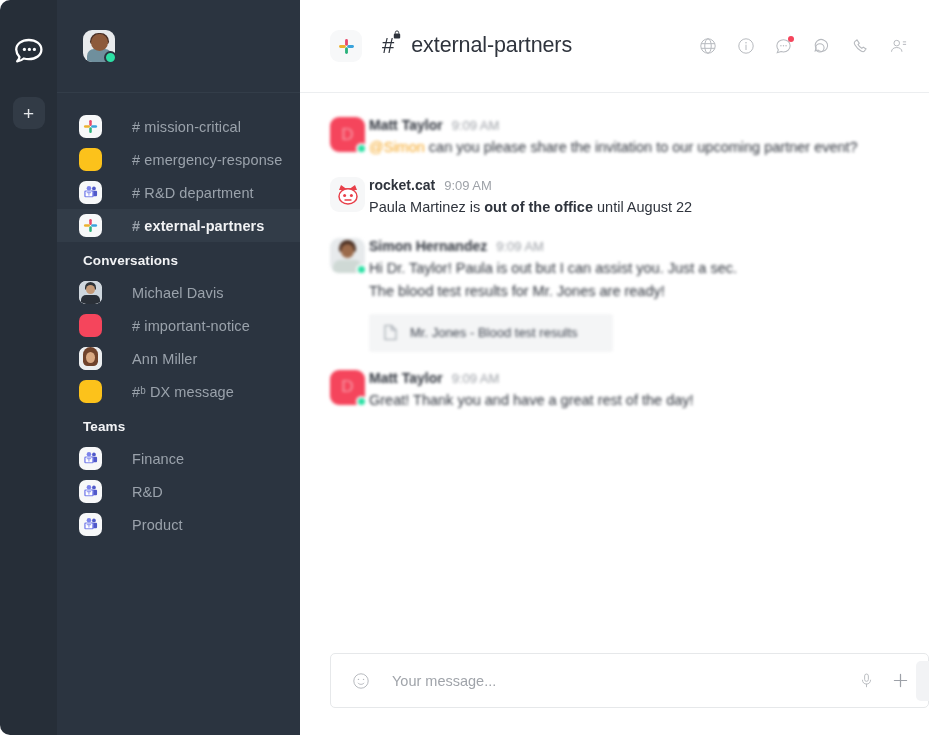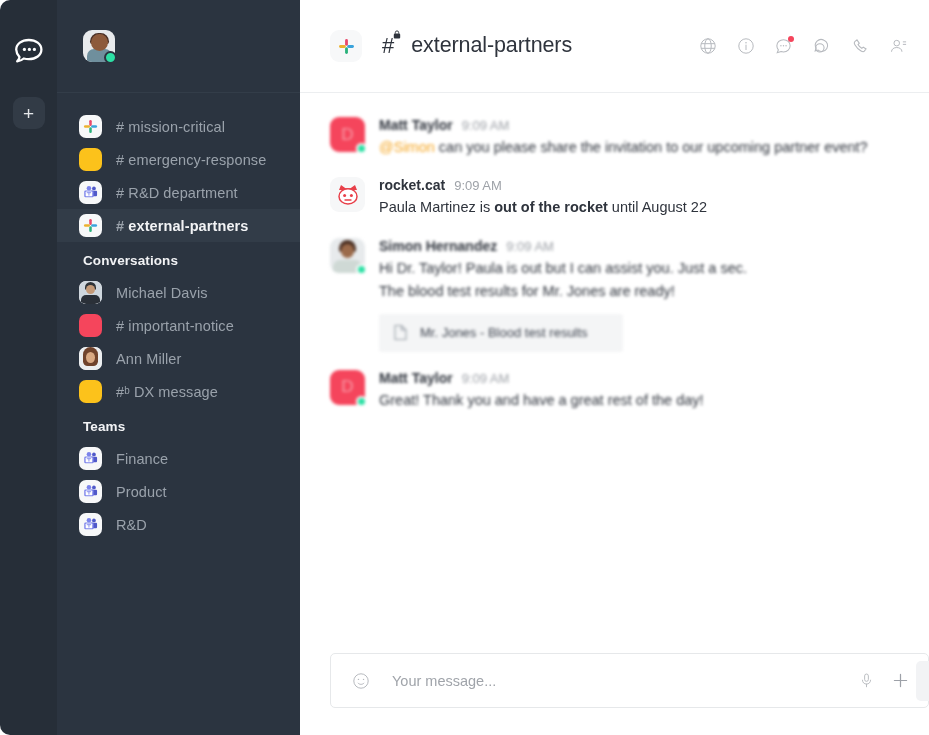--- a/index.html
+++ b/index.html
@@ -94,21 +94,21 @@
     font-size: 13.5px;
     font-weight: 700;
     padding: 11px 0 8px 26px;
     letter-spacing: .1px;
   }
   .sb-row {
     display: flex;
     align-items: center;
     height: 33px;
     padding-left: 22px;
-    gap: 14px;
+    gap: 30px;
   }
   .sb-row.active { background: #323c48; }
   .sb-icon {
     width: 23px; height: 23px;
     border-radius: 7px;
     flex: 0 0 23px;
     display: flex; align-items: center; justify-content: center;
     overflow: hidden;
     background: #f7f8f9;
   }
@@ -196,21 +196,21 @@
     width: 6px; height: 6px; border-radius: 50%;
     background: #f5455c;
   }
 
   
   .messages {
     flex: 1 1 auto;
     overflow: hidden;
     padding: 18px 30px 0 30px;
   }
-  .msg { display: flex; gap: 14px; margin-bottom: 6px; padding: 6px 0; }
+  .msg { display: flex; gap: 4px; margin-bottom: 6px; padding: 6px 0; }
   .msg.blur { filter: blur(1.6px); }
   .m-ava { width: 35px; height: 35px; flex: 0 0 35px; position: relative; }
   .m-ava-sq {
     width: 35px; height: 35px; border-radius: 9px;
     display: flex; align-items: center; justify-content: center;
     overflow: hidden; position: relative;
   }
   .m-ava-sq.red { background: #f5455c; }
   .m-ava-sq.red .ltr { color: #f89aa6; font-size: 17px; font-weight: 400; }
   .m-ava-sq.light { background: #f6f7f8; }
@@ -394,34 +394,34 @@
           <div class="sb-icon">
             <svg width="15" height="15" viewBox="0 0 24 24">
               <circle cx="17.5" cy="5.5" r="3" fill="#5059c9"></circle>
               <rect x="12.5" y="9" width="10" height="9" rx="1.6" fill="#5059c9"></rect>
               <circle cx="9.5" cy="5.2" r="3.6" fill="#7b83eb"></circle>
               <rect x="2" y="8.6" width="15" height="11" rx="2" fill="#7b83eb"></rect>
               <rect x="4.2" y="10.4" width="10.6" height="7.6" rx="1" fill="#ffffff"></rect>
               <path d="M6 12.3h7M9.5 12.3v4.6" stroke="#7b83eb" stroke-width="1.4"></path>
             </svg>
           </div>
-          <span class="sb-label"><span>Product</span></span>
+          <span class="sb-label"><span>R&amp;D</span></span>
         </div>
         <div class="sb-row">
           <div class="sb-icon">
             <svg width="15" height="15" viewBox="0 0 24 24">
               <circle cx="17.5" cy="5.5" r="3" fill="#5059c9"></circle>
               <rect x="12.5" y="9" width="10" height="9" rx="1.6" fill="#5059c9"></rect>
               <circle cx="9.5" cy="5.2" r="3.6" fill="#7b83eb"></circle>
               <rect x="2" y="8.6" width="15" height="11" rx="2" fill="#7b83eb"></rect>
               <rect x="4.2" y="10.4" width="10.6" height="7.6" rx="1" fill="#ffffff"></rect>
               <path d="M6 12.3h7M9.5 12.3v4.6" stroke="#7b83eb" stroke-width="1.4"></path>
             </svg>
           </div>
-          <span class="sb-label"><span>R&amp;D</span></span>
+          <span class="sb-label"><span>Product</span></span>
         </div>
       </div>
   </div>
 
   <div class="main">
 
     <div class="chat-header">
       <div class="ch-icon">
         <svg width="17" height="17" viewBox="0 0 24 24">
           <rect x="10" y="1.5" width="4" height="9.5" rx="2" fill="#e8486a"></rect>
@@ -510,21 +510,21 @@
                 <circle cx="16.4" cy="12.6" r="1.5" fill="#e8404a"></circle>
                 <path d="M10 17h6" stroke="#e8404a" stroke-width="1.4" stroke-linecap="round"></path>
               </svg>
             </div>
           </div>
           <div class="m-body">
             <div class="m-head">
               <span class="m-name">rocket.cat</span>
               <span class="m-time">9:09 AM</span>
             </div>
-            <div class="m-text"><span>Paula Martinez is </span><b>out of the rocket</b><span> until August 22</span></div>
+            <div class="m-text"><span>Paula Martinez is </span><b>out of the office</b><span> until August 22</span></div>
           </div>
         </div>
         <div class="msg blur">
           <div class="m-ava">
             <div class="m-ava-sq photo">
               <div class="ph-b"></div>
               <div class="ph-h"></div>
               <div class="ph-f"></div>
             </div>
             <div class="m-dot"></div>

